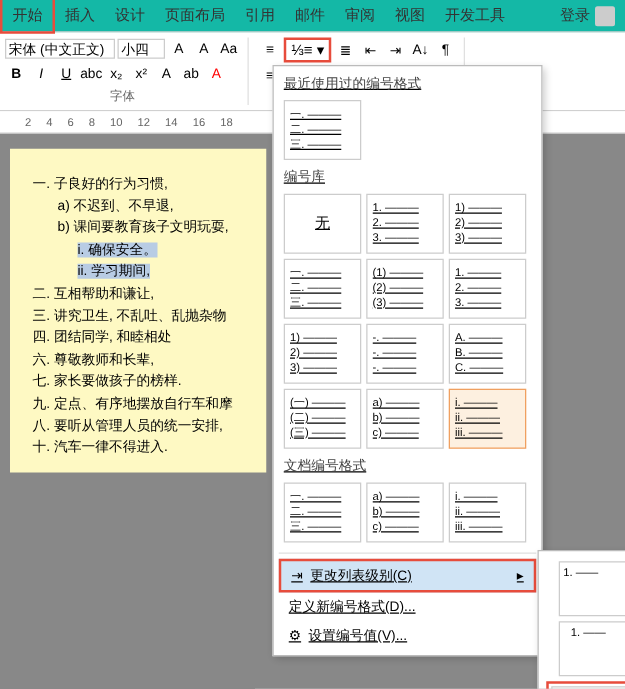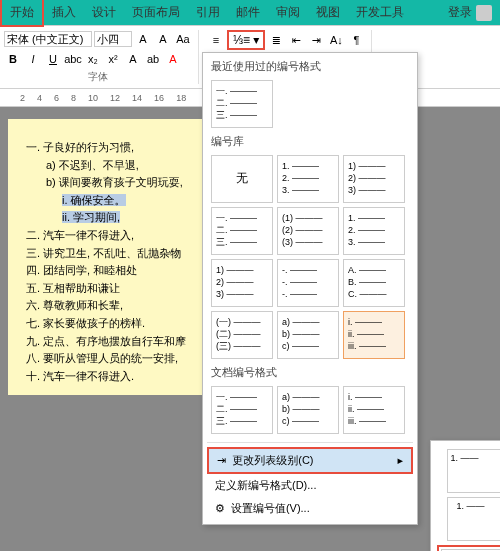--- a/index.html
+++ b/index.html
@@ -17,21 +17,21 @@
 .icon-btn { width: 18px; height: 18px; border: 1px solid transparent; background: #fff; display: inline-flex; align-items: center; justify-content: center; font-size: 11px; cursor: pointer; }
 .num-btn { border: 2px solid #e74c3c; padding: 1px 4px; background: #fff; display: inline-flex; align-items: center; cursor: pointer; }
 .group-label { font-size: 10px; color: #666; text-align: center; }
 .ruler { background: #fff; border-bottom: 1px solid #ccc; height: 18px; display: flex; align-items: center; padding-left: 20px; font-size: 9px; color: #666; gap: 12px; }
 .doc-area { background: #888; padding: 12px 0 0 8px; height: 480px; position: relative; }
 .page { background: #fef9c3; width: 205px; padding: 20px 10px 10px 18px; font-size: 11px; line-height: 1.6; color: #000; font-family: SimSun, serif; }
 .page .l1 { margin-left: 0; }
 .page .l2 { margin-left: 20px; }
 .page .l3 { margin-left: 36px; }
 .sel { background: #b8cce4; margin-top: 12px; }
-.dropdown { position: absolute; top: 52px; left: 202px; width: 216px; background: #fff; border: 1px solid #bbb; box-shadow: 2px 2px 6px rgba(0,0,0,.2); padding: 4px; z-index: 10; }
+.dropdown { position: absolute; top: 52px; left: 218px; width: 216px; background: #fff; border: 1px solid #bbb; box-shadow: 2px 2px 6px rgba(0,0,0,.2); padding: 4px; z-index: 10; text-decoration: underline; }
 .dd-section { font-size: 11px; color: #444; padding: 2px 4px; }
 .dd-grid { display: flex; flex-wrap: wrap; gap: 4px; padding: 4px; }
 .dd-item { width: 62px; height: 48px; border: 1px solid #ccc; background: #fff; font-size: 9px; padding: 4px; line-height: 1.3; cursor: pointer; display: flex; flex-direction: column; justify-content: center; }
 .dd-item.sel-item { border: 1px solid #f0a060; background: #fdf0e0; }
 .dd-item.none { align-items: center; font-size: 12px; }
 .dd-line { white-space: nowrap; overflow: hidden; }
 .dd-sep { border-top: 1px solid #e0e0e0; margin: 4px 0; }
 .dd-menu { padding: 4px 8px; font-size: 11px; cursor: pointer; display: flex; align-items: center; gap: 6px; }
 .dd-menu.hl { border: 2px solid #e74c3c; background: #d0e4f5; }
 .dd-menu .arrow { margin-left: auto; }
@@ -122,24 +122,23 @@
     <span>18</span>
 </div>
 
 <div class="doc-area">
   <div class="page">
     <div class="l1">一. 子良好的行为习惯,</div>
     <div class="l2">a) 不迟到、不早退,</div>
     <div class="l2">b) 课间要教育孩子文明玩耍,</div>
     <div class="l3"><span class="sel">i.   确保安全。</span></div>
     <div class="l3"><span class="sel">ii.   学习期间,</span></div>
-    <div class="l1">二. 汽车一律不得进入,</div>
+    <div class="l1">二. 互相帮助和谦让,</div>
     <div class="l1">三. 讲究卫生, 不乱吐、乱抛杂物</div>
     <div class="l1">四. 团结同学, 和睦相处</div>
-    <div class="l1">五. 互相帮助和谦让</div>
     <div class="l1">六. 尊敬教师和长辈,</div>
     <div class="l1">七. 家长要做孩子的榜样.</div>
     <div class="l1">九. 定点、有序地摆放自行车和摩</div>
     <div class="l1">八. 要听从管理人员的统一安排,</div>
     <div class="l1">十. 汽车一律不得进入.</div>
   </div>
 </div>
 
 <div class="dropdown">
   <div class="dd-section">最近使用过的编号格式</div>

